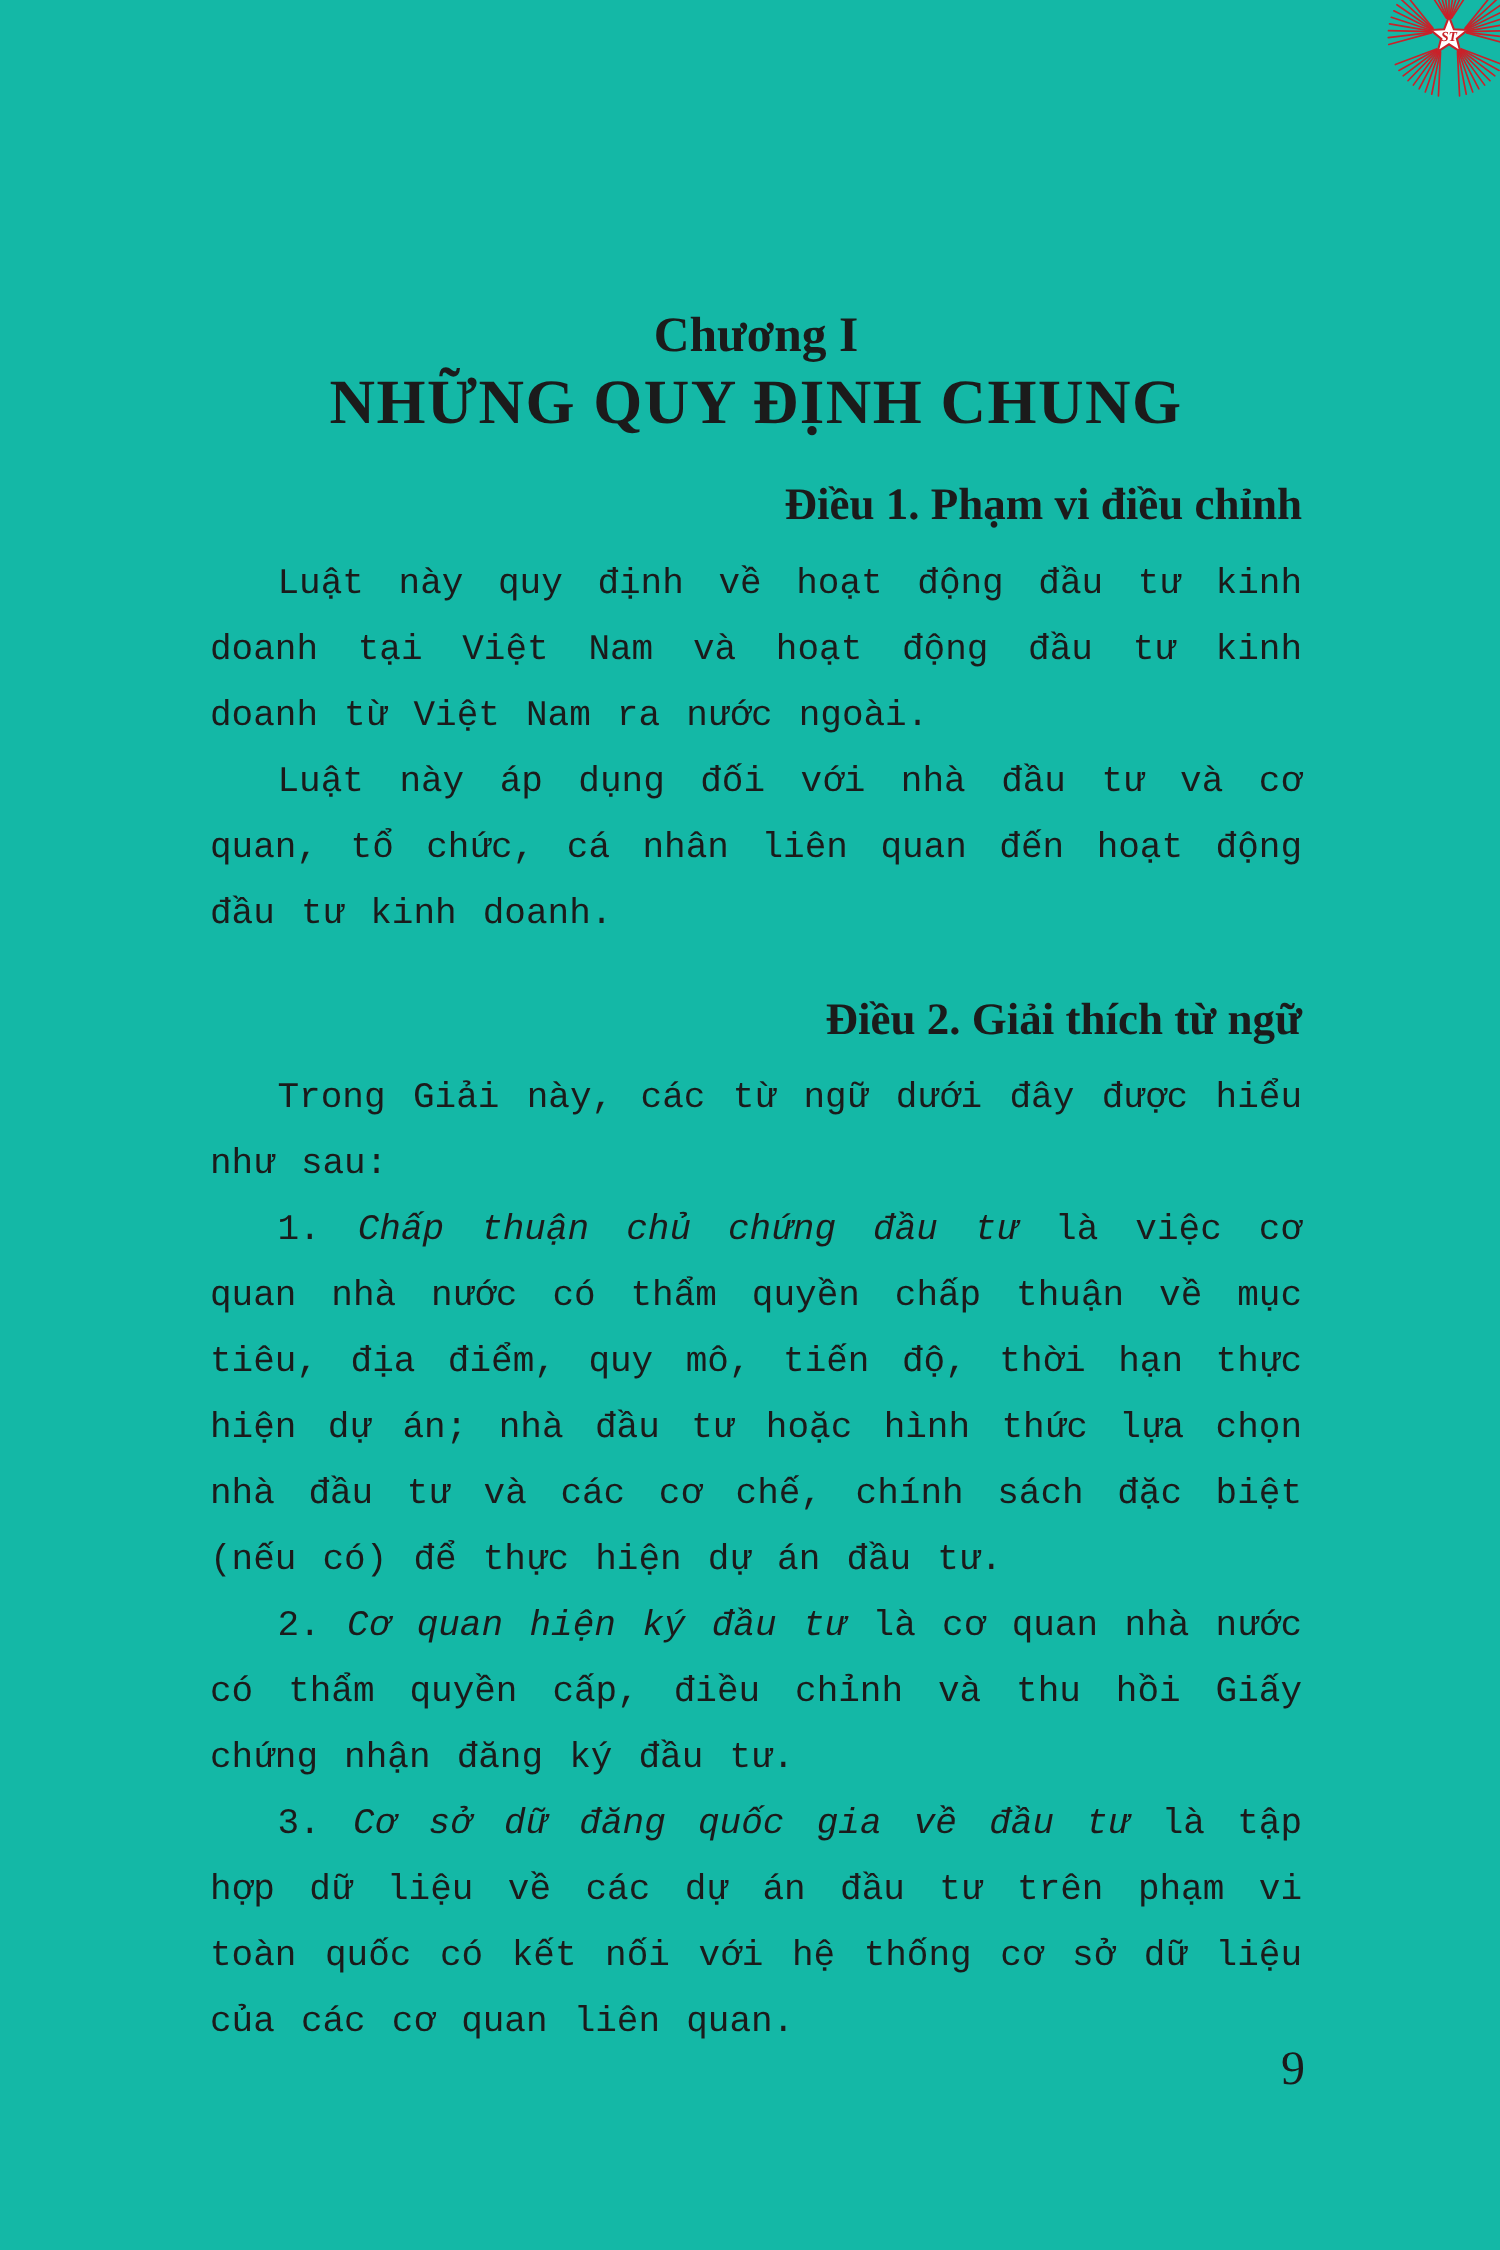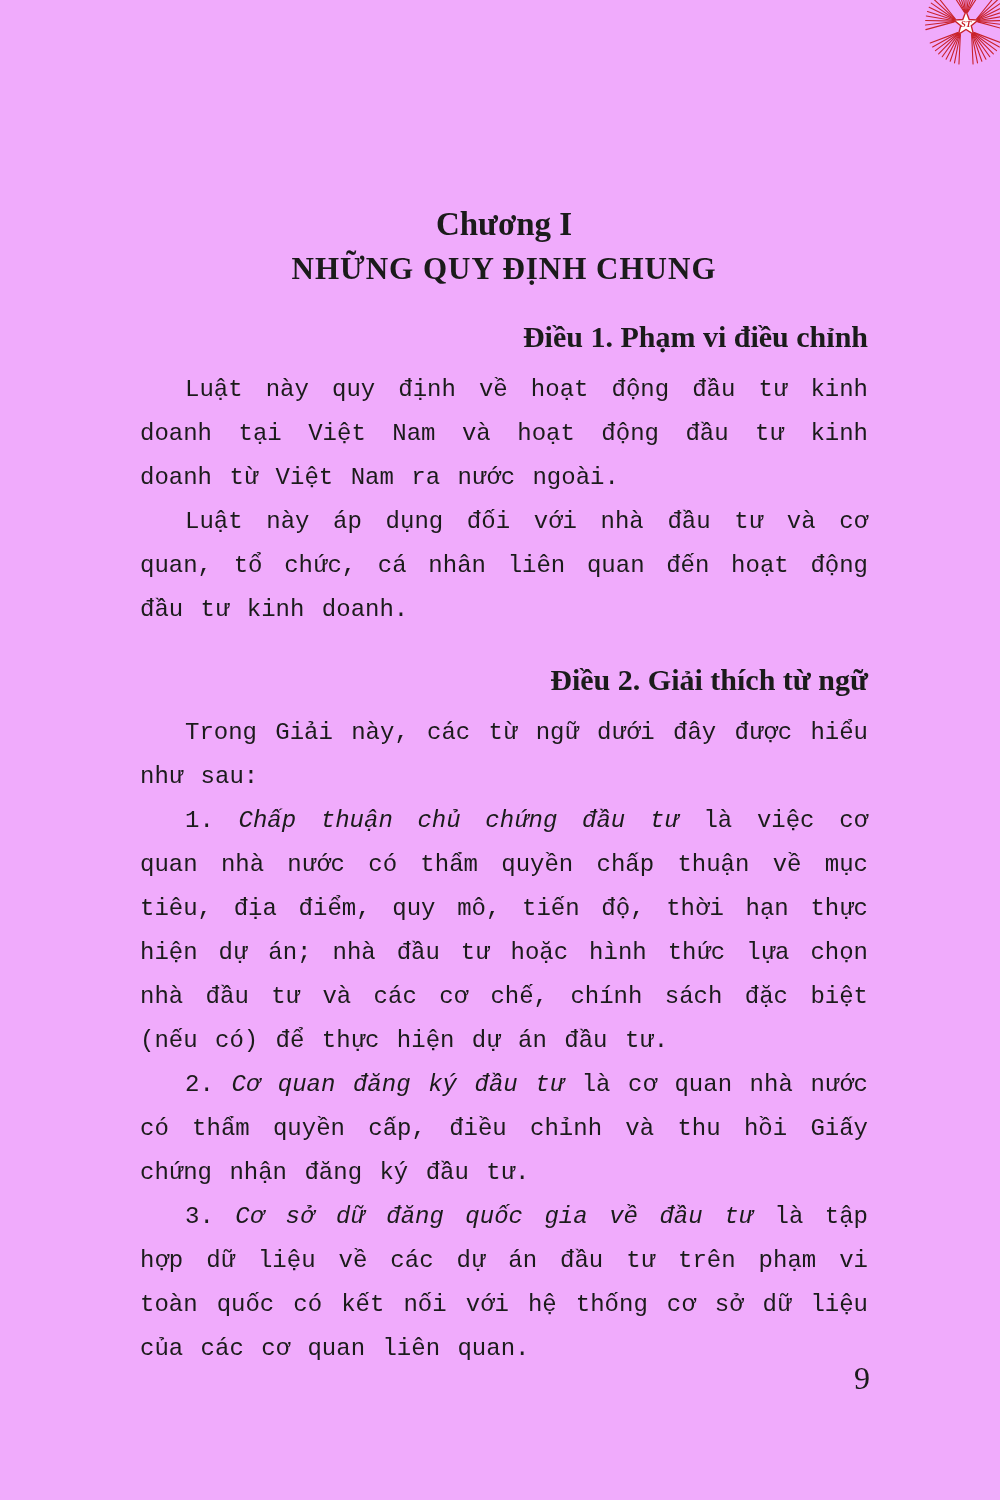--- a/index.html
+++ b/index.html
@@ -1,21 +1,21 @@
 <!DOCTYPE html>
 <html><head>
 <meta charset="utf-8">
 <style>
   html, body { margin: 0; padding: 0; background: #ffffff; }
 
   .page {
     position: relative;
     width: 1000px;
     height: 1500px;
-    background: #f0abfc;
+    background: #14b8a6;
     overflow: hidden;
     font-family: "Liberation Serif", "DejaVu Serif", serif;
     color: #1b1b1b;
   }
 
   .logo {
     position: absolute;
     top: -22px;
     right: -12px;
     width: 92px;
@@ -34,21 +34,21 @@
     text-align: center;
     font-weight: bold;
     font-size: 33px;
     line-height: 40px;
   }
 
   .chapter-title {
     margin-top: 5px;
     text-align: center;
     font-weight: bold;
-    font-size: 31px;
+    font-size: 42px;
     line-height: 40px;
     letter-spacing: 1px;
   }
 
   .article-heading {
     font-size: 30px;
     font-weight: bold;
     margin: 28px 0 11px 0;
     padding-left: 45px;
     line-height: 40px;
@@ -117,21 +117,21 @@
     <div class="article">
       <p class="para">Luật này áp dụng đối với nhà đầu tư và cơ quan, tổ chức, cá nhân liên quan đến hoạt động đầu tư kinh doanh.</p>
     </div>
 
     <div class="article">
       <h3 class="article-heading">Điều 2. Giải thích từ ngữ</h3>
       <p class="para">Trong Giải này, các từ ngữ dưới đây được hiểu như sau:</p>
 
       <p class="para"><span>1. </span><em class="term">Chấp thuận chủ chứng đầu tư</em><span> là việc cơ quan nhà nước có thẩm quyền chấp thuận về mục tiêu, địa điểm, quy mô, tiến độ, thời hạn thực hiện dự án; nhà đầu tư hoặc hình thức lựa chọn nhà đầu tư và các cơ chế, chính sách đặc biệt (nếu có) để thực hiện dự án đầu tư.</span></p>
 
-      <p class="para"><span>2. </span><em class="term">Cơ quan đăng ký đầu tư</em><span> là cơ quan nhà nước có thẩm quyền cấp, điều chỉnh và thu hồi Giấy chứng nhận đăng ký đầu tư.</span></p>
+      <p class="para"><span>2. </span><em class="term">Cơ quan hiện ký đầu tư</em><span> là cơ quan nhà nước có thẩm quyền cấp, điều chỉnh và thu hồi Giấy chứng nhận đăng ký đầu tư.</span></p>
 
       <p class="para"><span>3. </span><em class="term">Cơ sở dữ đăng quốc gia về đầu tư</em><span> là tập hợp dữ liệu về các dự án đầu tư trên phạm vi toàn quốc có kết nối với hệ thống cơ sở dữ liệu của các cơ quan liên quan.</span></p>
     </div>
 
   </div>
 
   <div class="page-number">9</div>
 
 </div>
 

